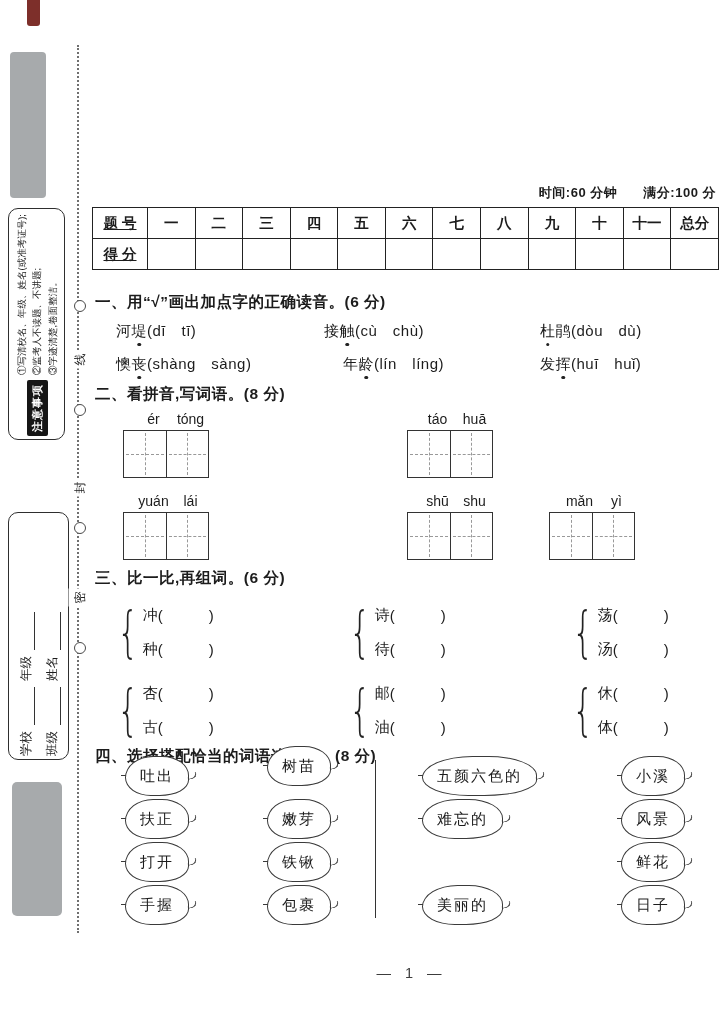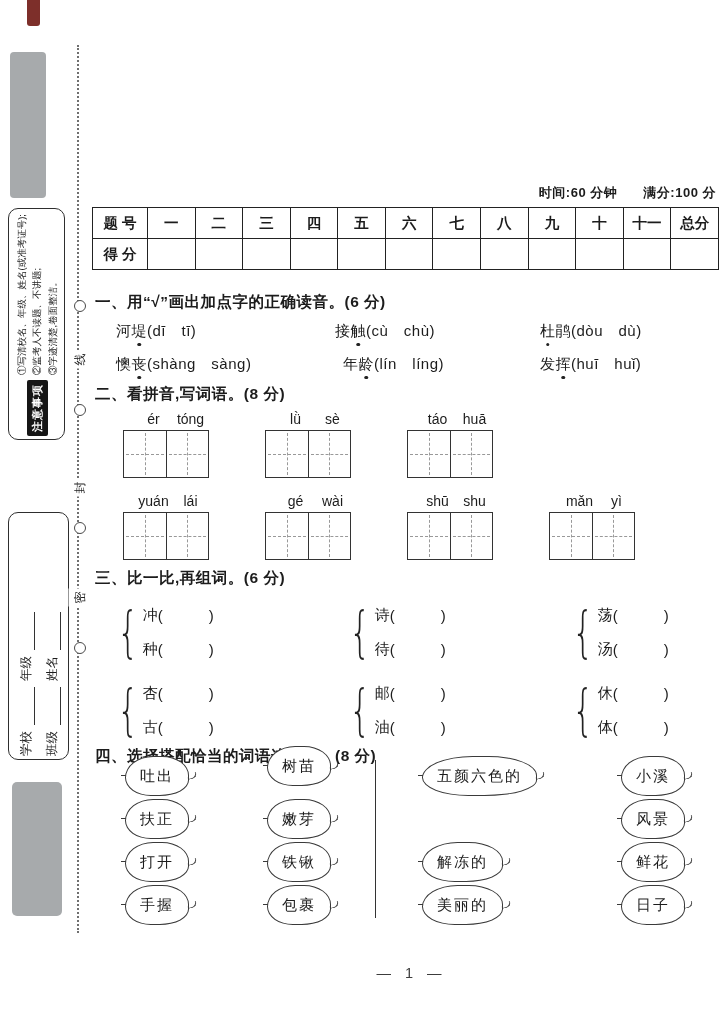--- a/index.html
+++ b/index.html
@@ -39,21 +39,21 @@
 
   
   .exam-info{right:8px;top:184px;font-size:13px;font-weight:600;letter-spacing:.5px;}
   .exam-info span + span{margin-left:22px;}
 
   
   .score-table{left:92px;top:207px;width:625px;border:1.8px solid #222;
     display:grid;grid-template-columns:54px repeat(12,1fr);background:#fff;}
   .score-table .cell{height:30px;display:flex;align-items:center;justify-content:center;
     font-size:14.5px;font-weight:600;border-left:1px solid #222;}
-  .score-table .cell.first{border-left:none;}
+  .score-table .cell.first{border-left:none;text-decoration:underline;}
   .score-table .cell.r2{border-top:1px solid #222;}
 
   
   .sec-title{font-size:15.5px;font-weight:700;letter-spacing:.5px;}
 
   
   .s1-item{font-size:15px;letter-spacing:.5px;white-space:pre;}
   .dc{position:relative;display:inline-block;}
   .dc::after{content:"";position:absolute;left:50%;transform:translateX(-50%);
     bottom:-5px;width:3.5px;height:3.5px;border-radius:50%;background:#222;}
@@ -166,71 +166,51 @@
     <div class="cell r2"></div>
     <div class="cell r2"></div>
     <div class="cell r2"></div>
     <div class="cell r2"></div>
     <div class="cell r2"></div>
     <div class="cell r2"></div>
   </div>
 
   <div class="abs sec-title" style="left:95px;top:292px">一、用“√”画出加点字的正确读音。(6 分)</div>
   <div class="abs s1-item" style="left:116px;top:322px"><span>河</span><span class="dc">堤</span><span></span><span>(dī　tī)</span></div>
-  <div class="abs s1-item" style="left:335px;top:322px"><span>接</span><span class="dc">触</span><span></span><span>(cù　chù)</span></div>
+  <div class="abs s1-item" style="left:324px;top:322px"><span>接</span><span class="dc">触</span><span></span><span>(cù　chù)</span></div>
   <div class="abs s1-item" style="left:540px;top:322px"><span></span><span class="dc">杜</span><span>鹃</span><span>(dòu　dù)</span></div>
   <div class="abs s1-item" style="left:116px;top:355px"><span>懊</span><span class="dc">丧</span><span></span><span>(shàng　sàng)</span></div>
   <div class="abs s1-item" style="left:343px;top:355px"><span>年</span><span class="dc">龄</span><span></span><span>(lín　líng)</span></div>
   <div class="abs s1-item" style="left:540px;top:355px"><span>发</span><span class="dc">挥</span><span></span><span>(huī　huǐ)</span></div>
 
   <div class="abs sec-title" style="left:95px;top:384px">二、看拼音,写词语。(8 分)</div>
   <div class="abs pin-group" style="left:123px;top:411px">
     <div class="pin-row">
         <span>ér</span>
         <span>tóng</span>
       </div>
     <div class="kbox">
         <div class="kcell"></div>
         <div class="kcell"></div>
       </div>
   </div>
-  <div class="abs pin-group" style="left:265px;top:411px">
-    <div class="pin-row">
-        <span>lǜ</span>
-        <span>sè</span>
-      </div>
-    <div class="kbox">
-        <div class="kcell"></div>
-        <div class="kcell"></div>
-      </div>
-  </div>
   <div class="abs pin-group" style="left:407px;top:411px">
     <div class="pin-row">
         <span>táo</span>
         <span>huā</span>
       </div>
     <div class="kbox">
         <div class="kcell"></div>
         <div class="kcell"></div>
       </div>
   </div>
   <div class="abs pin-group" style="left:123px;top:493px">
     <div class="pin-row">
         <span>yuán</span>
         <span>lái</span>
-      </div>
-    <div class="kbox">
-        <div class="kcell"></div>
-        <div class="kcell"></div>
-      </div>
-  </div>
-  <div class="abs pin-group" style="left:265px;top:493px">
-    <div class="pin-row">
-        <span>gé</span>
-        <span>wài</span>
       </div>
     <div class="kbox">
         <div class="kcell"></div>
         <div class="kcell"></div>
       </div>
   </div>
   <div class="abs pin-group" style="left:407px;top:493px">
     <div class="pin-row">
         <span>shū</span>
         <span>shu</span>
@@ -362,21 +342,21 @@
   <span class="leaf ctr" style="left:157px;top:799px">扶正</span>
   <span class="leaf ctr" style="left:157px;top:842px">打开</span>
   <span class="leaf ctr" style="left:157px;top:885px">手握</span>
 
   <span class="leaf ctr" style="left:299px;top:746px">树苗</span>
   <span class="leaf ctr" style="left:299px;top:799px">嫩芽</span>
   <span class="leaf ctr" style="left:299px;top:842px">铁锹</span>
   <span class="leaf ctr" style="left:299px;top:885px">包裹</span>
 
   <span class="leaf" style="left:422px;top:756px">五颜六色的</span>
-  <span class="leaf" style="left:422px;top:842px">解冻的</span>
+  <span class="leaf" style="left:422px;top:799px">难忘的</span>
   <span class="leaf" style="left:422px;top:885px">美丽的</span>
 
   <span class="leaf ctr" style="left:653px;top:756px">小溪</span>
   <span class="leaf ctr" style="left:653px;top:799px">风景</span>
   <span class="leaf ctr" style="left:653px;top:842px">鲜花</span>
   <span class="leaf ctr" style="left:653px;top:885px">日子</span>
 
   <div class="abs page-num">—  1  —</div>
 
 </div>

